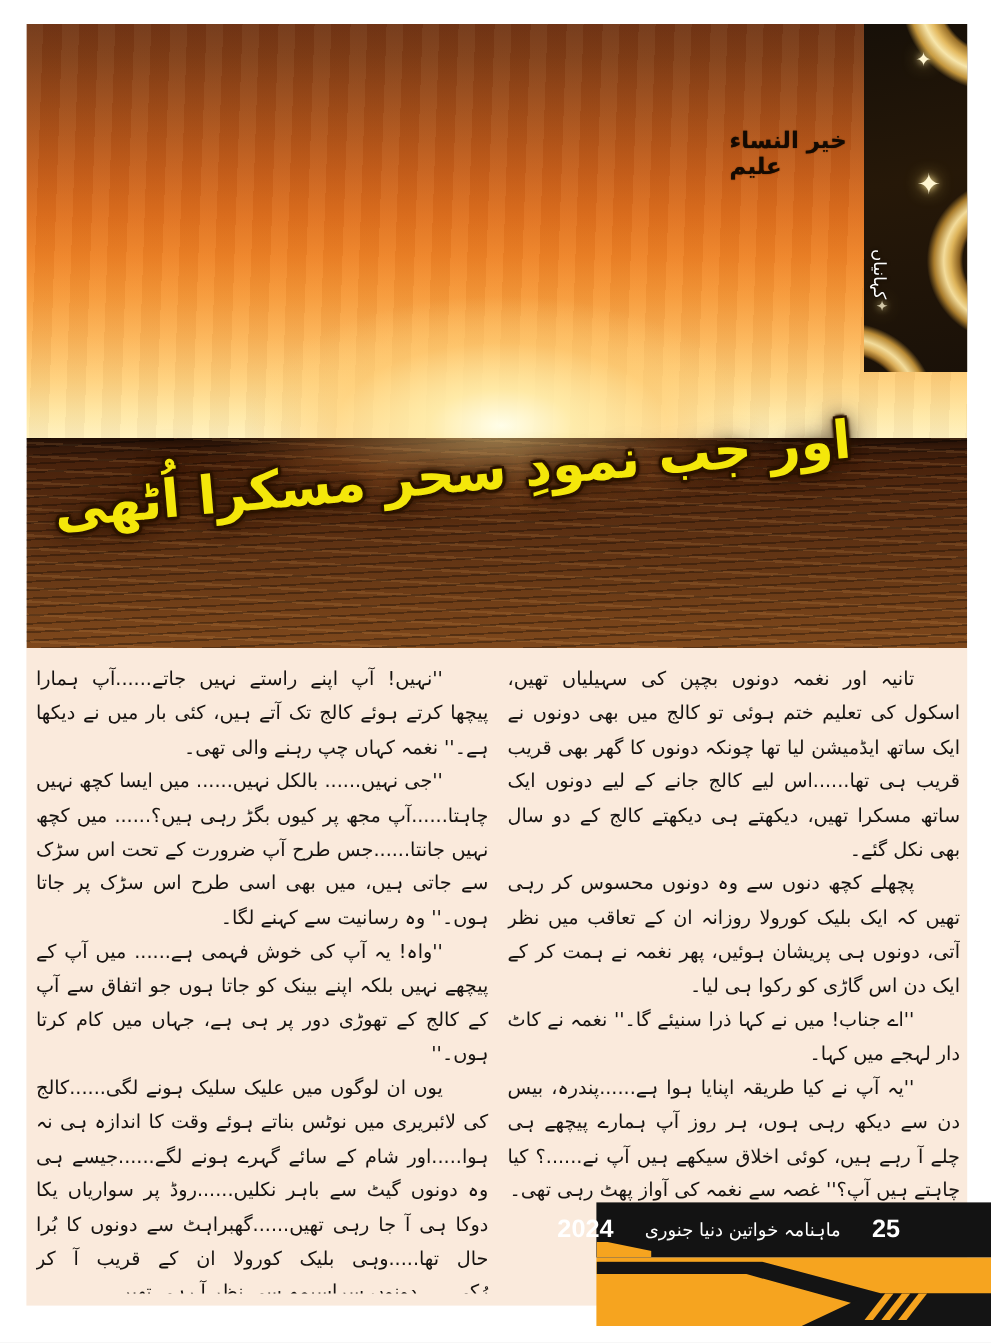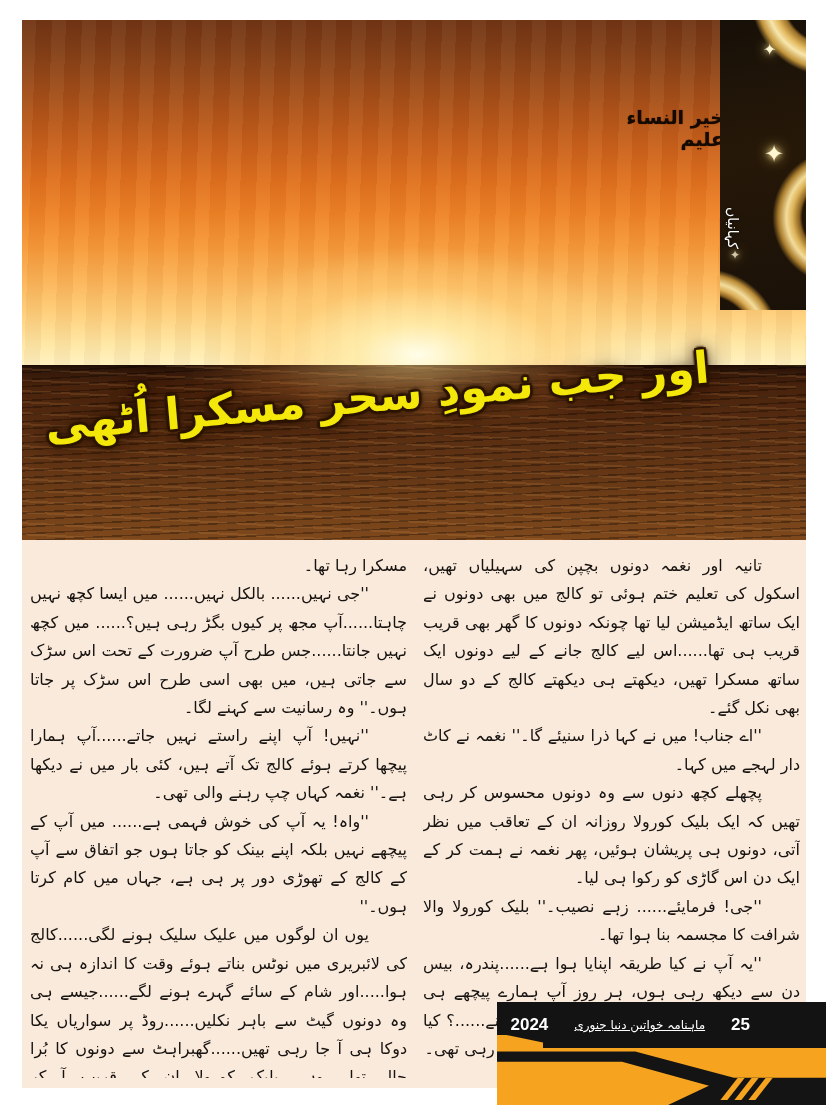--- a/index.html
+++ b/index.html
@@ -50,21 +50,21 @@
   .sparkle.s3 { left:10px; top:228px; font-size:12px; opacity:.8; }
   .strip-label {
     position:absolute; left:2px; top:190px; width:22px; color:#ffffff;
     font-size:14px; letter-spacing:1px; transform:rotate(90deg); transform-origin:center;
     white-space:nowrap; text-shadow:0 0 3px rgba(0,0,0,.8);
   }
 
   
   .author {
     position:absolute; left:608px; top:106px; width:116px;
-    direction:rtl; text-align:right; color:#140a02;
+    direction:rtl; text-align:left; color:#140a02;
     font-size:19px; font-weight:bold; text-shadow:0 0 1px #3a1c04;
   }
   .title {
     position:absolute; left:188px; top:362px; width:522px; direction:rtl; text-align:center;
     color:#f4e70a; font-size:44px; font-weight:bold; line-height:1.25;
     transform:rotate(-5deg); white-space:nowrap;
     text-shadow:
       -2px -2px 0 #2a1300, 2px -2px 0 #2a1300, -2px 2px 0 #2a1300, 2px 2px 0 #2a1300,
       0 -3px 2px #2a1300, 0 3px 2px #2a1300, -3px 0 2px #2a1300, 3px 0 2px #2a1300,
       0 0 14px rgba(40,18,0,0.95), 0 0 24px rgba(40,18,0,0.85);
@@ -86,22 +86,22 @@
     font-family:"DejaVu Sans", sans-serif;
   }
   .col p.cont { text-indent:0; }
 
   
   .footer-bar {
     position:absolute; left:497px; top:1002px; width:329px; height:46px; background:#131313;
     direction:rtl; display:flex; align-items:center; gap:26px; padding-right:76px; box-sizing:border-box;
     color:#ffffff;
   }
-  .footer-bar .num { font-family:"Liberation Sans", sans-serif; font-weight:bold; font-size:17px; }
-  .footer-bar .mag { font-size:12px; white-space:nowrap;text-decoration:underline; }
+  .footer-bar .num { font-family:"Liberation Sans", sans-serif; font-weight:bold; font-size:21px; }
+  .footer-bar .mag { font-size:15px; white-space:nowrap; }
   .bar-notch {
     position:absolute; left:0; bottom:0; width:46px; height:13px; background:#f6a41f;
     clip-path:polygon(0 100%, 100% 100%, 100% 58%, 20% 0, 0 0);
   }
   .footer-design {
     position:absolute; left:497px; top:1048px; width:329px; height:57px;
     background:#f6a41f; overflow:hidden;
   }
   .stripe {
     position:absolute; inset:0; background:#141414;
@@ -132,30 +132,28 @@
     <span class="sparkle s1">✦</span>
     <span class="sparkle s2">✦</span>
     <span class="sparkle s3">✦</span>
     <span class="strip-label">کہانیاں</span>
   </div>
 
   <div class="body-block">
     <div class="cols">
       <div class="col">
         <p>تانیہ اور نغمہ دونوں بچپن کی سہیلیاں تھیں، اسکول کی تعلیم ختم ہوئی تو کالج میں بھی دونوں نے ایک ساتھ ایڈمیشن لیا تھا چونکہ دونوں کا گھر بھی قریب قریب ہی تھا......اس لیے کالج جانے کے لیے دونوں ایک ساتھ مسکرا تھیں، دیکھتے ہی دیکھتے کالج کے دو سال بھی نکل گئے۔</p>
+        <p>پچھلے کچھ دنوں سے وہ دونوں محسوس کر رہی تھیں کہ ایک بلیک کورولا روزانہ ان کے تعاقب میں نظر آتی، دونوں ہی پریشان ہوئیں، پھر نغمہ نے ہمت کر کے ایک دن اس گاڑی کو رکوا ہی لیا۔</p>
         <p>''اے جناب! میں نے کہا ذرا سنیئے گا۔'' نغمہ نے کاٹ دار لہجے میں کہا۔</p>
-        <p>پچھلے کچھ دنوں سے وہ دونوں محسوس کر رہی تھیں کہ ایک بلیک کورولا روزانہ ان کے تعاقب میں نظر آتی، دونوں ہی پریشان ہوئیں، پھر نغمہ نے ہمت کر کے ایک دن اس گاڑی کو رکوا ہی لیا۔</p>
-        <p>''جی! فرمایئے...... زہے نصیب۔'' بلیک کورولا والا شرافت کا مجسمہ بنا ہوا تھا۔</p>
         <p>''یہ آپ نے کیا طریقہ اپنایا ہوا ہے......پندرہ، بیس دن سے دیکھ رہی ہوں، ہر روز آپ ہمارے پیچھے ہی چلے آ رہے ہیں، کوئی اخلاق سیکھے ہیں آپ نے......؟ کیا چاہتے ہیں آپ؟'' غصہ سے نغمہ کی آواز پھٹ رہی تھی۔</p>
 
       </div>
       <div class="col">
-        <p class="cont">مسکرا رہا تھا۔</p>
+        <p>''نہیں! آپ اپنے راستے نہیں جاتے......آپ ہمارا پیچھا کرتے ہوئے کالج تک آتے ہیں، کئی بار میں نے دیکھا ہے۔'' نغمہ کہاں چپ رہنے والی تھی۔</p>
         <p>''جی نہیں...... بالکل نہیں...... میں ایسا کچھ نہیں چاہتا......آپ مجھ پر کیوں بگڑ رہی ہیں؟...... میں کچھ نہیں جانتا......جس طرح آپ ضرورت کے تحت اس سڑک سے جاتی ہیں، میں بھی اسی طرح اس سڑک پر جاتا ہوں۔'' وہ رسانیت سے کہنے لگا۔</p>
-        <p>''نہیں! آپ اپنے راستے نہیں جاتے......آپ ہمارا پیچھا کرتے ہوئے کالج تک آتے ہیں، کئی بار میں نے دیکھا ہے۔'' نغمہ کہاں چپ رہنے والی تھی۔</p>
         <p>''واہ! یہ آپ کی خوش فہمی ہے...... میں آپ کے پیچھے نہیں بلکہ اپنے بینک کو جاتا ہوں جو اتفاق سے آپ کے کالج کے تھوڑی دور پر ہی ہے، جہاں میں کام کرتا ہوں۔''</p>
         <p>یوں ان لوگوں میں علیک سلیک ہونے لگی......کالج کی لائبریری میں نوٹس بناتے ہوئے وقت کا اندازہ ہی نہ ہوا.....اور شام کے سائے گہرے ہونے لگے......جیسے ہی وہ دونوں گیٹ سے باہر نکلیں......روڈ پر سواریاں یکا دوکا ہی آ جا رہی تھیں......گھبراہٹ سے دونوں کا بُرا حال تھا.....وہی بلیک کورولا ان کے قریب آ کر رُکی......دونوں سراسیمہ سی نظر آ رہی تھیں۔</p>
       </div>
     </div>
   </div>
 
   <div class="footer-bar">
     <span class="num">25</span>
     <span class="mag">
       <span>ماہنامہ خواتین دنیا</span>

